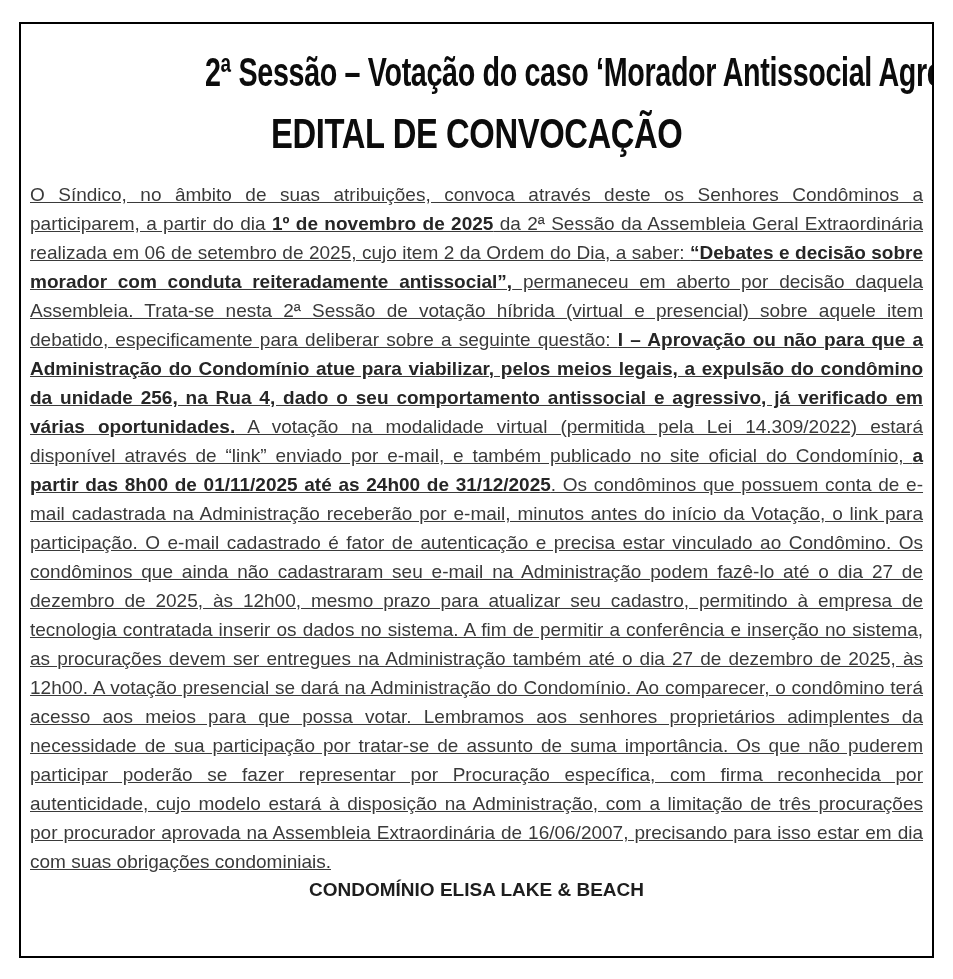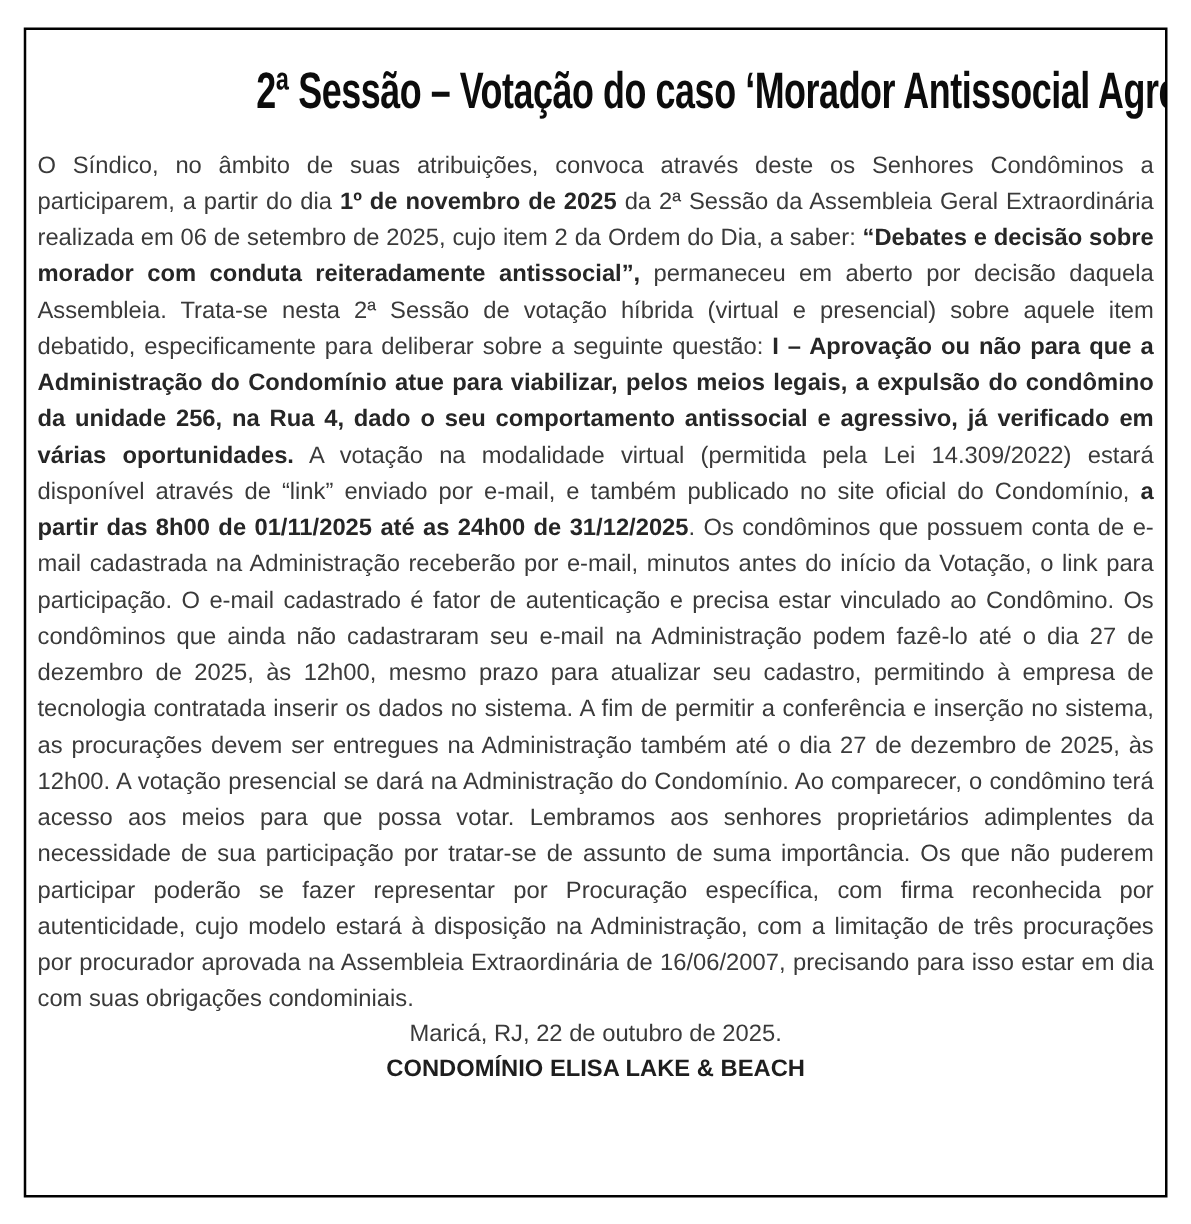--- a/index.html
+++ b/index.html
@@ -64,20 +64,21 @@
     letter-spacing: -0.5px;
     transform: scaleX(0.78);
     transform-origin: 50% 50%;
   }
   .doc-body {
     margin: 24px 0 0 0;
     font-size: 19px;
     line-height: 29px;
     color: #3a3a3a;
     text-align: justify;
+    text-decoration: underline;
   }
   .doc-body b {
     font-weight: 700;
     color: #262626;
   }
   .footer-line {
     margin: 0;
     font-size: 19px;
     line-height: 28px;
     color: #3a3a3a;
@@ -92,21 +93,23 @@
 <body>
 
 <div class="page">
   <div class="doc-frame">
 
 
     <div class="heading-wrap">
       <h2 class="doc-subtitle">2ª Sessão – Votação do caso ‘Morador Antissocial Agressivo’</h2>
     </div>
 
+    <div class="heading-wrap">
+      <h3 class="doc-heading">EDITAL DE CONVOCAÇÃO</h3>
+    </div>
 
     <p class="doc-body"><span>O Síndico, no âmbito de suas atribuições, convoca através deste os Senhores Condôminos a participarem, a partir do dia </span><b>1º de novembro de 2025</b><span> da 2ª Sessão da Assembleia Geral Extraordinária realizada em 06 de setembro de 2025, cujo item 2 da Ordem do Dia, a saber: </span><b>“Debates e decisão sobre morador com conduta reiteradamente antissocial”,</b><span> permaneceu em aberto por decisão daquela Assembleia. Trata-se nesta 2ª Sessão de votação híbrida (virtual e presencial) sobre aquele item debatido, especificamente para deliberar sobre a seguinte questão: </span><b>I – Aprovação ou não para que a Administração do Condomínio atue para viabilizar, pelos meios legais, a expulsão do condômino da unidade 256, na Rua 4, dado o seu comportamento antissocial e agressivo, já verificado em várias oportunidades.</b><span> A votação na modalidade virtual (permitida pela Lei 14.309/2022) estará disponível através de “link” enviado por e-mail, e também publicado no site oficial do Condomínio, </span><b>a partir das 8h00 de 01/11/2025 até as 24h00 de 31/12/2025</b><span>. Os condôminos que possuem conta de e-mail cadastrada na Administração receberão por e-mail, minutos antes do início da Votação, o link para participação. O e-mail cadastrado é fator de autenticação e precisa estar vinculado ao Condômino. Os condôminos que ainda não cadastraram seu e-mail na Administração podem fazê-lo até o dia 27 de dezembro de 2025, às 12h00, mesmo prazo para atualizar seu cadastro, permitindo à empresa de tecnologia contratada inserir os dados no sistema. A fim de permitir a conferência e inserção no sistema, as procurações devem ser entregues na Administração também até o dia 27 de dezembro de 2025, às 12h00. A votação presencial se dará na Administração do Condomínio. Ao comparecer, o condômino terá acesso aos meios para que possa votar. Lembramos aos senhores proprietários adimplentes da necessidade de sua participação por tratar-se de assunto de suma importância. Os que não puderem participar poderão se fazer representar por Procuração específica, com firma reconhecida por autenticidade, cujo modelo estará à disposição na Administração, com a limitação de três procurações por procurador aprovada na Assembleia Extraordinária de 16/06/2007, precisando para isso estar em dia com suas obrigações condominiais.</span></p>
 
-    <p class="footer-line">Maricá, RJ, 22 de outubro de 2025.</p>
 
     <p class="footer-line signature">CONDOMÍNIO ELISA LAKE &amp; BEACH</p>
 
   </div>
 </div>
 
 </body></html>

